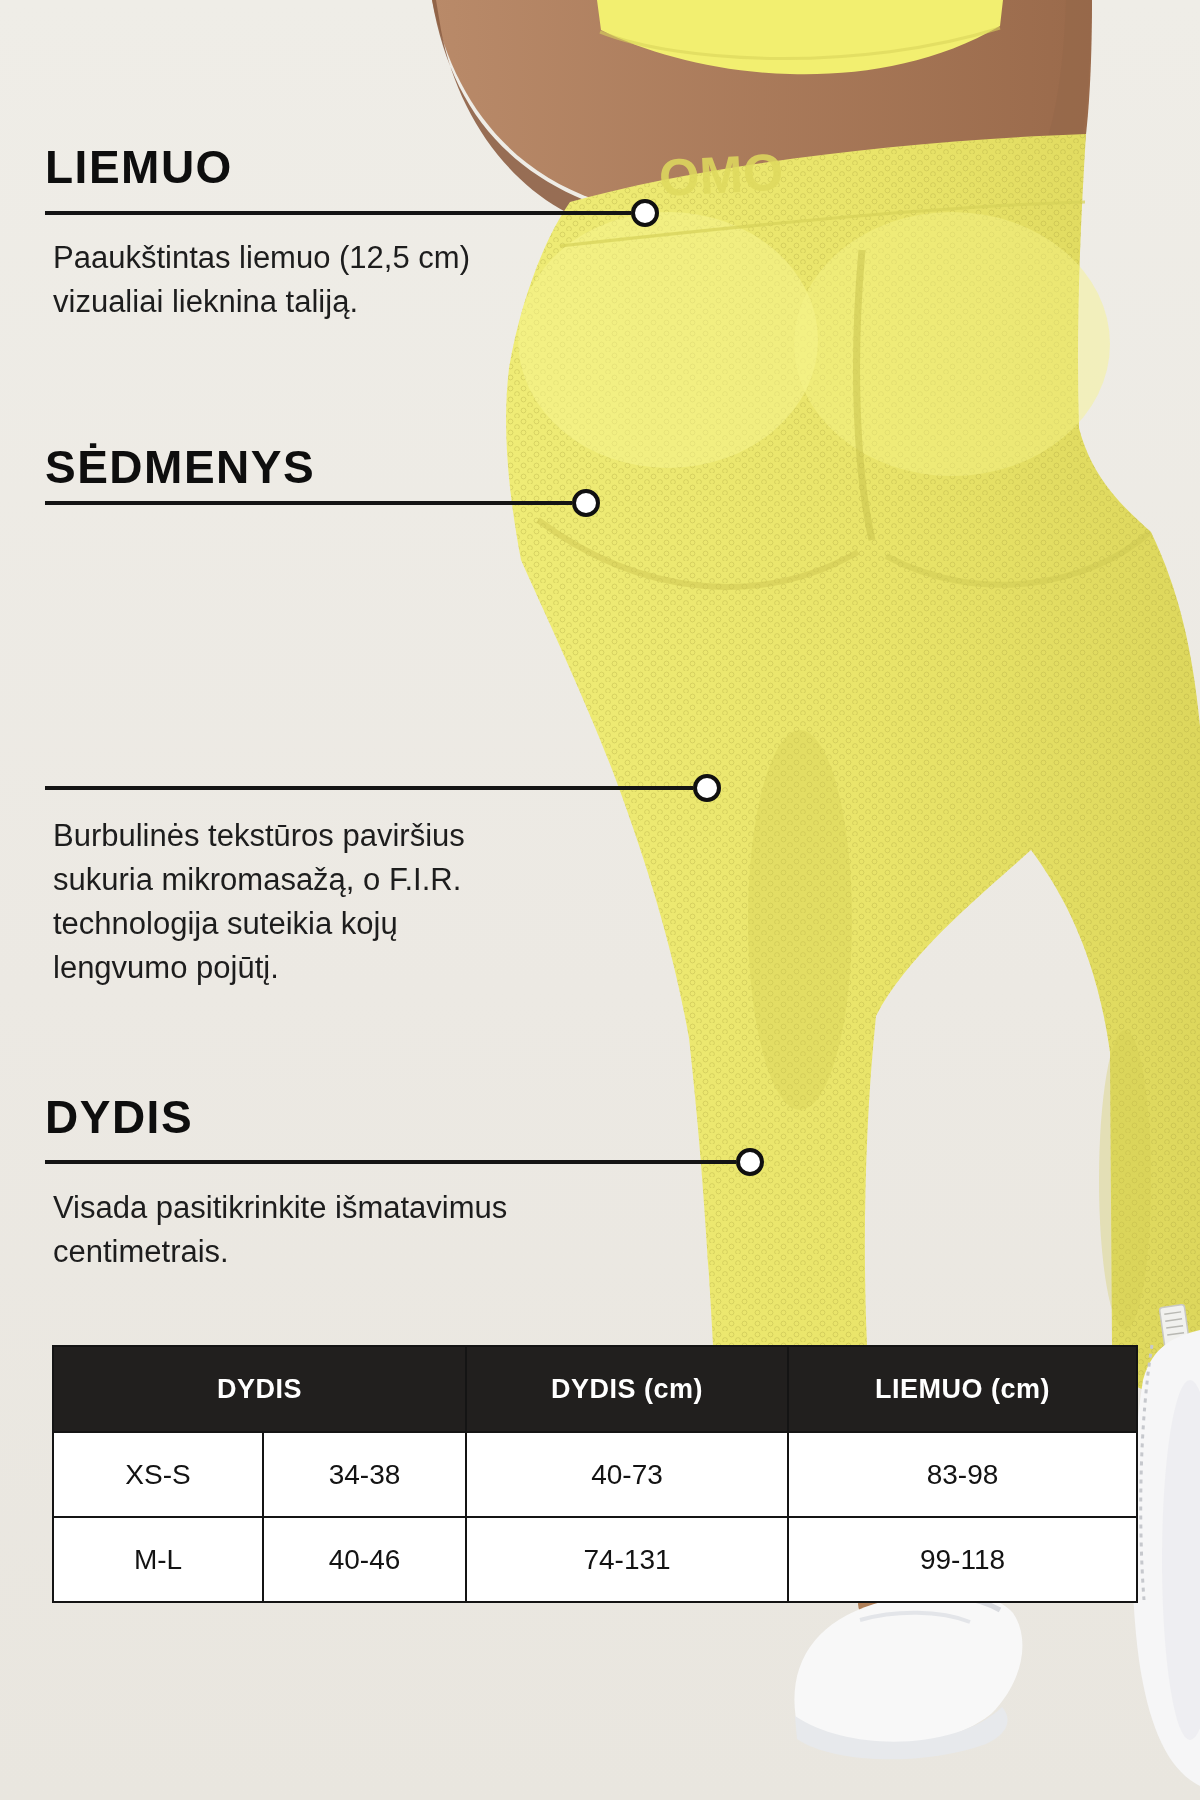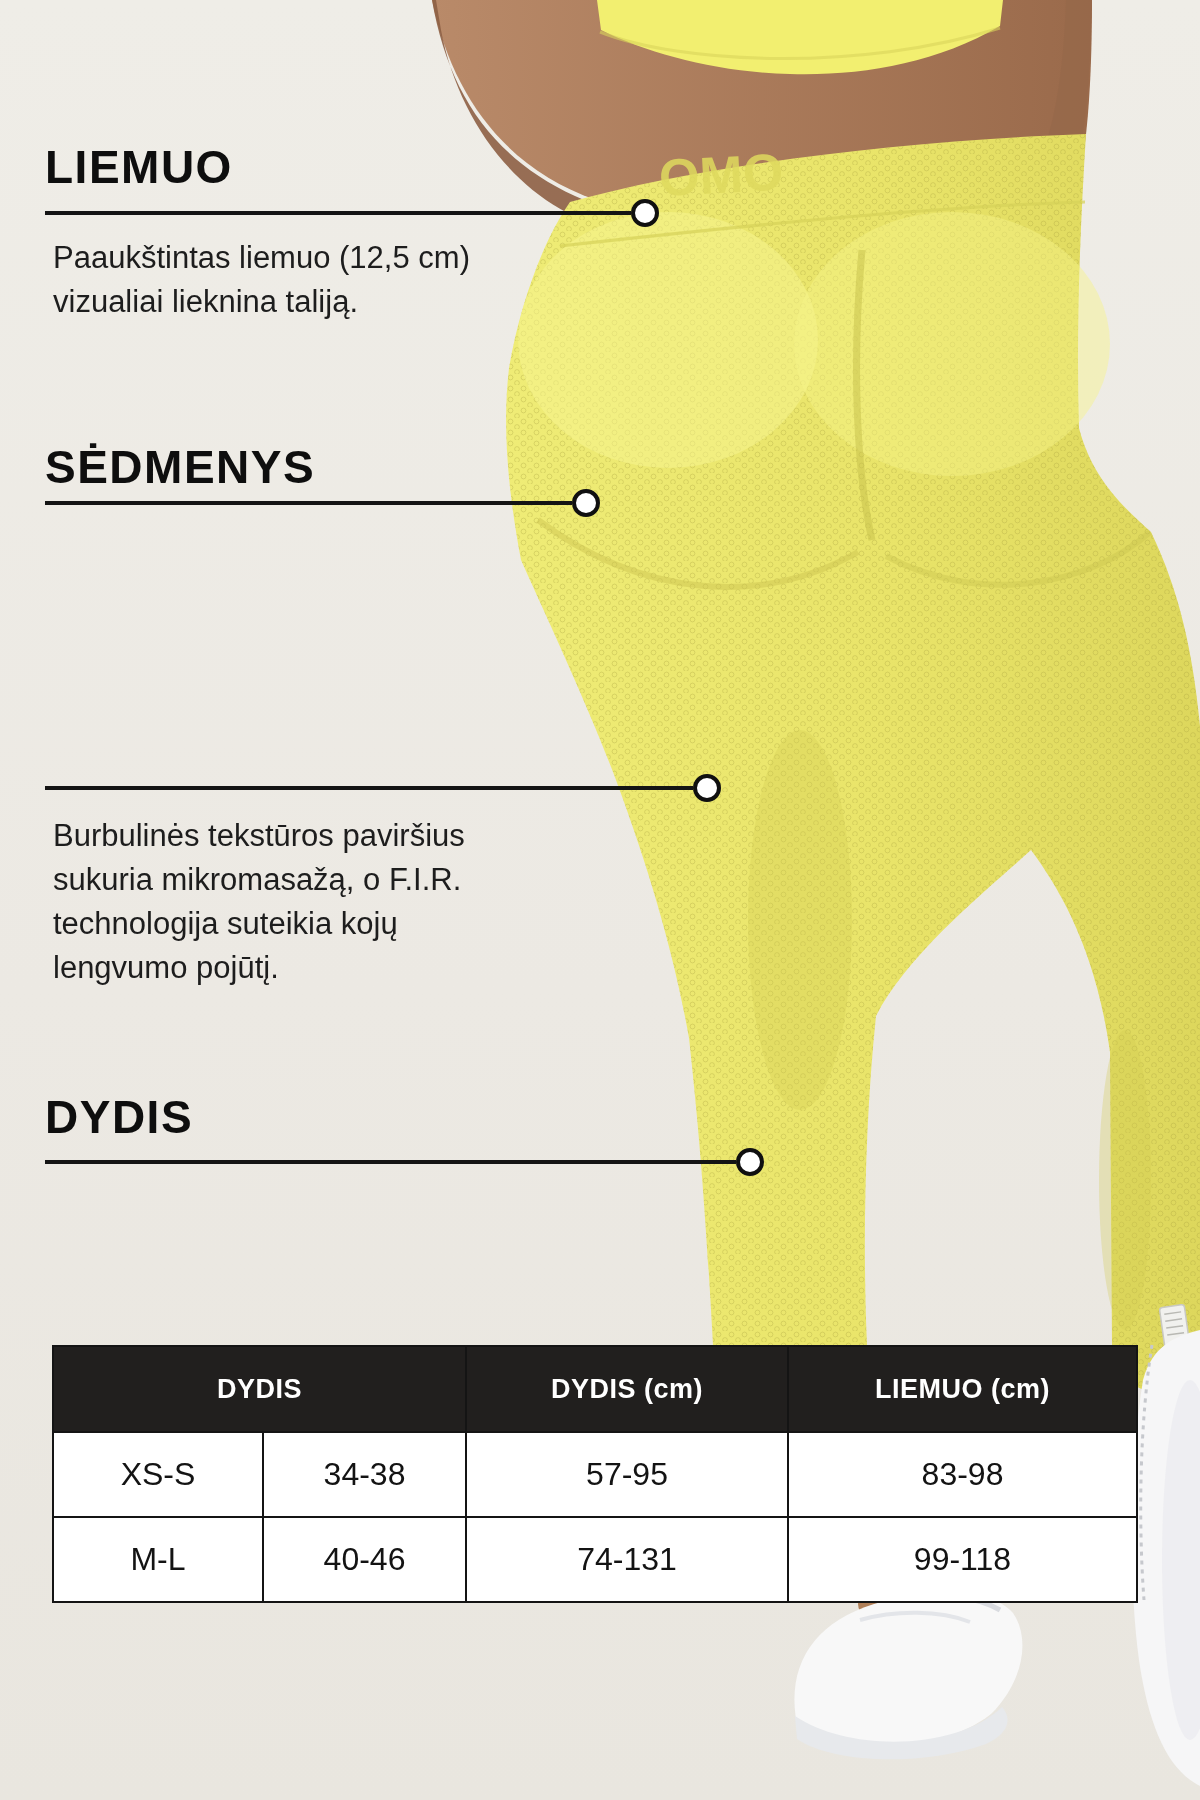--- a/index.html
+++ b/index.html
@@ -27,21 +27,21 @@
     position:absolute;left:52px;top:1345px;width:1084px;height:255px;
     border-collapse:collapse;table-layout:fixed;background:#ffffff;
   }
   table.sizes th,table.sizes td{
     border:2px solid #141414;text-align:center;vertical-align:middle;padding:0;
   }
   table.sizes th{
     background:#211f1e;color:#ffffff;font-size:27px;font-weight:bold;
     letter-spacing:.5px;height:84px;border-color:#141414;
   }
-  table.sizes td{font-size:32px;color:#131313;height:83px;background:#ffffff;margin-left:48px;}
+  table.sizes td{font-size:28px;color:#131313;height:83px;background:#ffffff;margin-left:48px;}
 </style>
 </head>
 <body>
 
 <div class="canvas">
 
   <svg class="photo" viewBox="0 0 1200 1800" aria-hidden="true">
     <defs>
       <linearGradient id="skinG" x1="0" y1="0" x2="1" y2="0">
         <stop offset="0" stop-color="#b98a69"></stop>
@@ -138,40 +138,42 @@
   <div class="desc" style="top:814px">Burbulinės tekstūros paviršius
 sukuria mikromasažą, o F.I.R.
 technologija suteikia kojų
 lengvumo pojūtį.</div>
 
   <div class="section" style="top:1090px">
     <h2>DYDIS</h2>
   </div>
   <div class="callout-line" style="top:1160px;width:691px"></div>
   <div class="callout-dot" style="left:736px;top:1148px"></div>
+  <div class="desc" style="top:1186px">Visada pasitikrinkite išmatavimus
+centimetrais.</div>
 
   <table class="sizes">
     <colgroup>
         <col style="width:210px">
         <col style="width:203px">
         <col style="width:322px">
         <col style="width:349px">
       </colgroup>
     <thead>
       <tr>
         <th colspan="2">DYDIS</th>
         <th>DYDIS (cm)</th>
         <th>LIEMUO (cm)</th>
       </tr>
     </thead>
     <tbody>
       <tr>
         <td>XS-S</td>
         <td>34-38</td>
-        <td>57-95</td>
+        <td>40-73</td>
         <td>83-98</td>
       </tr>
       <tr>
         <td>M-L</td>
         <td>40-46</td>
         <td>74-131</td>
         <td>99-118</td>
       </tr>
     </tbody>
   </table>

